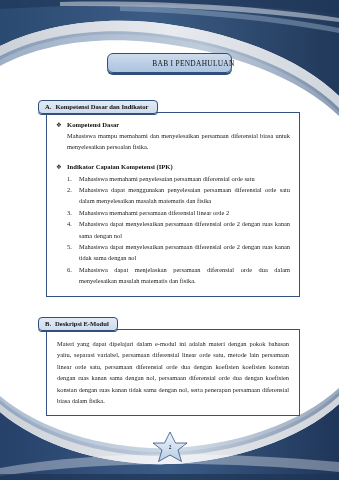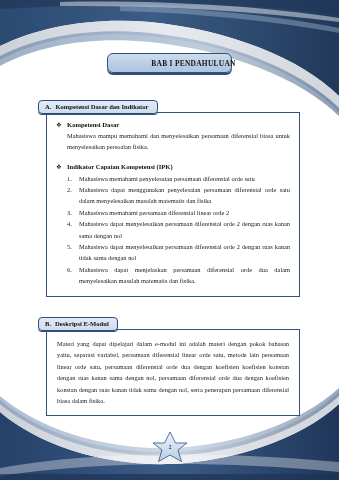--- a/index.html
+++ b/index.html
@@ -39,21 +39,21 @@
     background: linear-gradient(180deg, #cfdcee 0%, #b9cde5 55%, #aec5e0 100%);
     border: 1px solid #2e4f79;
     border-radius: 6px;
     box-shadow: 0 2px 0 0 #2f4f7a;
     display: flex;
     align-items: center;
     justify-content: center;
   }
   .title-banner .txt {
     font-size: 7.4px;
-    font-weight: bold;
+    font-weight: normal;
     letter-spacing: 0.3px;
     color: #151515;
     white-space: nowrap;
     margin-left: 48px;
   }
 
   
   .section {
     position: absolute;
     left: 38px;

